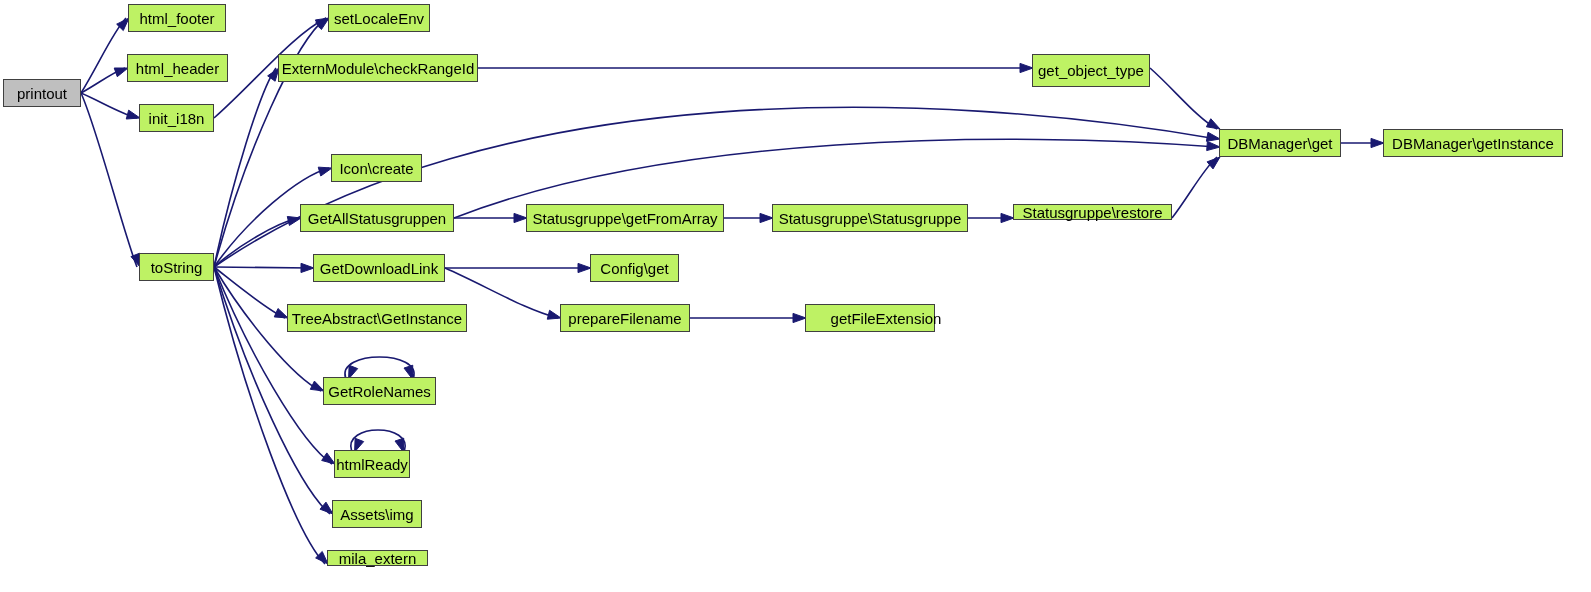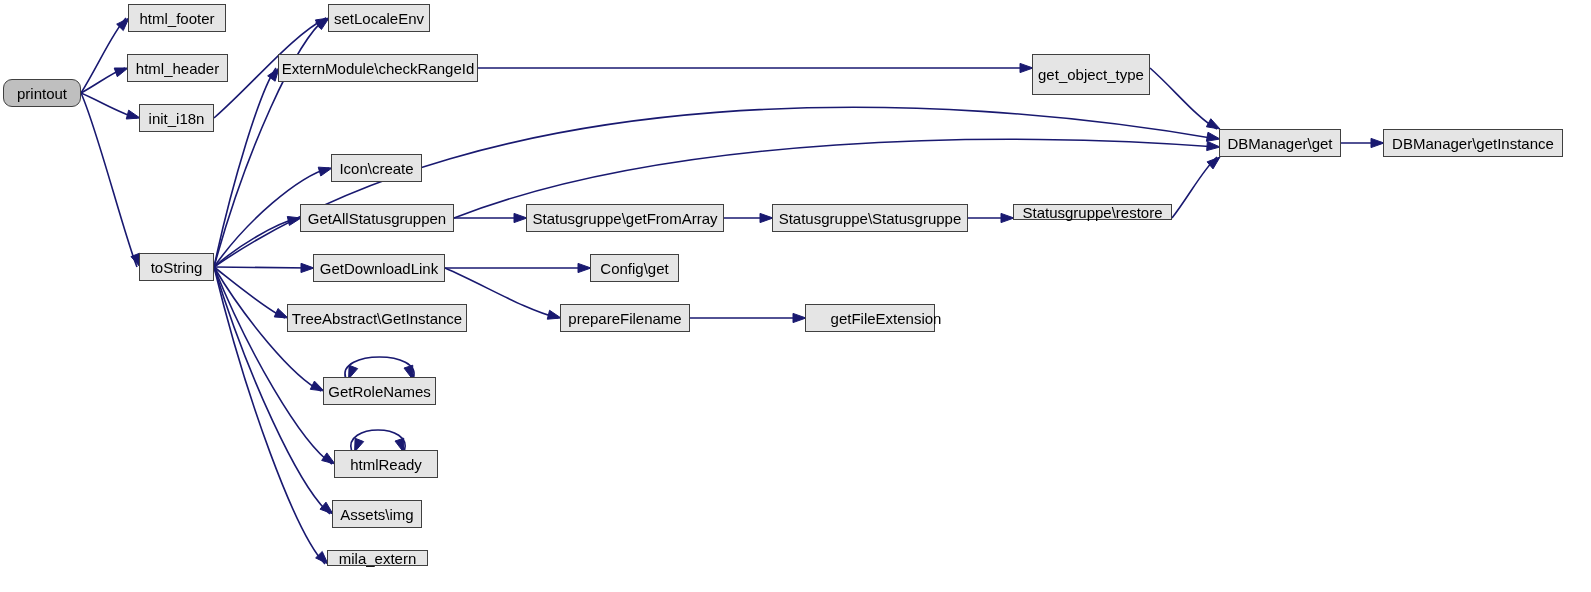--- a/index.html
+++ b/index.html
@@ -22,34 +22,33 @@
     left: 0;
     top: 0;
     width: 1591px;
     height: 592px;
     pointer-events: none;
   }
   .node {
     position: absolute;
     box-sizing: border-box;
     border: 1px solid #404040;
-    background: #e5e5e5;
+    background: #bef264;
     color: #000000;
     font-size: 15px;
     line-height: 1;
     display: flex;
     align-items: center;
     justify-content: center;
     white-space: nowrap;
     letter-spacing: 0px;
     z-index: 5;
   }
   .node.current {
     background: #bfbfbf;
-    border-radius: 9px;
   }
   .edge-path {
     fill: none;
     stroke: #191970;
     stroke-width: 1.6px;
   }
   .edge-head {
     fill: #191970;
     stroke: #191970;
     stroke-width: 1px;
@@ -150,21 +149,21 @@
     </div>
     <div class="node" style="left: 313px; top: 254px; width: 132px; height: 28px;">
       <span>GetDownloadLink</span>
     </div>
     <div class="node" style="left: 287px; top: 304px; width: 180px; height: 28px;">
       <span>TreeAbstract\GetInstance</span>
     </div>
     <div class="node" style="left: 323px; top: 377px; width: 113px; height: 28px;">
       <span>GetRoleNames</span>
     </div>
-    <div class="node" style="left: 334px; top: 450px; width: 104px; height: 28px;">
+    <div class="node" style="left: 334px; top: 450px; width: 76px; height: 28px;">
       <span>htmlReady</span>
     </div>
     <div class="node" style="left: 332px; top: 500px; width: 90px; height: 28px;">
       <span>Assets\img</span>
     </div>
     <div class="node" style="left: 327px; top: 550px; width: 101px; height: 16px;">
       <span>mila_extern</span>
     </div>
     <div class="node" style="left: 526px; top: 204px; width: 198px; height: 28px;">
       <span>Statusgruppe\getFromArray</span>
@@ -174,21 +173,21 @@
     </div>
     <div class="node" style="left: 560px; top: 304px; width: 130px; height: 28px;">
       <span>prepareFilename</span>
     </div>
     <div class="node" style="left: 772px; top: 204px; width: 196px; height: 28px;">
       <span>Statusgruppe\Statusgruppe</span>
     </div>
     <div class="node" style="left: 805px; top: 304px; width: 130px; height: 28px; padding-left: 32px;">
       <span>getFileExtension</span>
     </div>
-    <div class="node" style="left: 1032px; top: 54px; width: 118px; height: 41px;">
+    <div class="node" style="left: 1032px; top: 54px; width: 118px; height: 33px;">
       <span>get_object_type</span>
     </div>
     <div class="node" style="left: 1013px; top: 204px; width: 159px; height: 16px;">
       <span>Statusgruppe\restore</span>
     </div>
     <div class="node" style="left: 1219px; top: 129px; width: 122px; height: 28px;">
       <span>DBManager\get</span>
     </div>
     <div class="node" style="left: 1383px; top: 129px; width: 180px; height: 28px;">
       <span>DBManager\getInstance</span>

